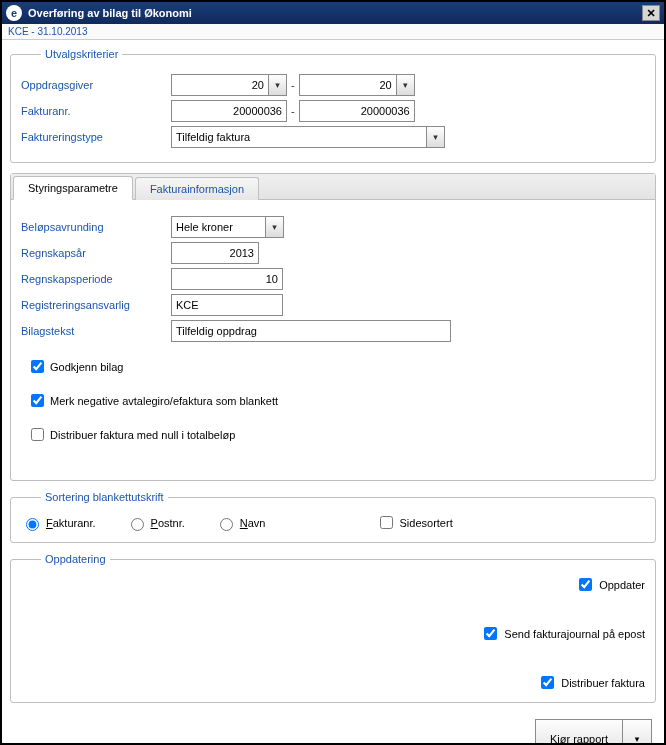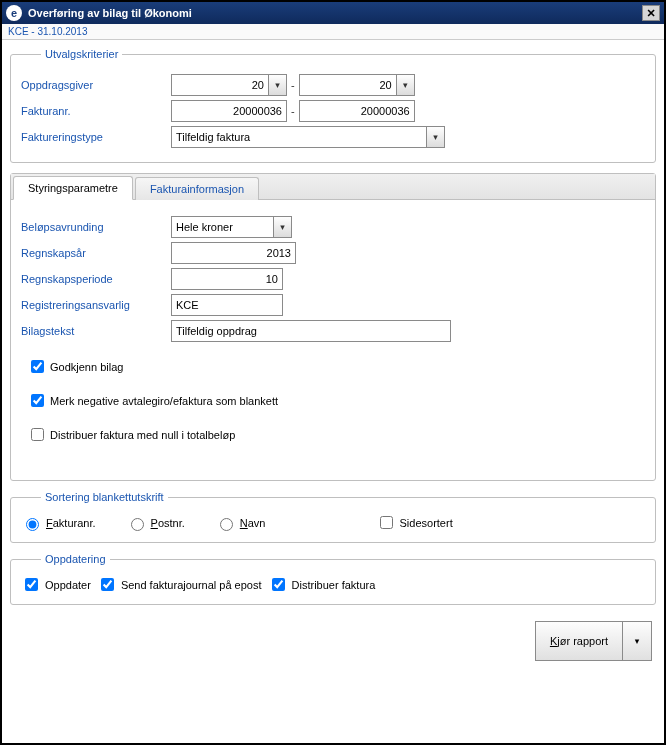--- a/index.html
+++ b/index.html
@@ -212,27 +212,27 @@
 
   <div class="tabs-wrap">
     <div class="tabstrip">
       <div class="tab active">Styringsparametre</div>
       <div class="tab">Fakturainformasjon</div>
     </div>
     <div class="tabbody">
 
       <div class="row">
         <span class="label">Beløpsavrunding</span>
-        <input type="text" style="width: 103px;" value="Hele kroner">
+        <input type="text" style="width: 95px;" value="Hele kroner">
         <span class="v-btn">▾</span>
       </div>
 
       <div class="row">
         <span class="label">Regnskapsår</span>
-        <input type="text" class="num" style="width: 125px;" value="2013">
+        <input type="text" class="num" style="width: 88px;" value="2013">
       </div>
 
       <div class="row">
         <span class="label">Regnskapsperiode</span>
         <input type="text" class="num" style="width: 112px;" value="10">
       </div>
 
       <div class="row">
         <span class="label">Registreringsansvarlig</span>
         <input type="text" style="width: 112px;" value="KCE">
@@ -276,21 +276,21 @@
       </label>
       <label class="radio-item" style="margin-left:80px">
         <input type="checkbox" style="">
         <span>Sidesortert</span>
       </label>
     </div>
   </fieldset>
 
   <fieldset>
     <legend>Oppdatering</legend>
-    <div style="display:flex; gap:6px; align-items:center;">
+    <div style="display:flex; gap:30px; align-items:flex-end;flex-direction:column;">
       <label class="radio-item">
         <input type="checkbox" checked="" style="">
         <span>Oppdater</span>
       </label>
       <label class="radio-item">
         <input type="checkbox" checked="" style="">
         <span>Send fakturajournal på epost</span>
       </label>
       <label class="radio-item">
         <input type="checkbox" checked="" style="">

